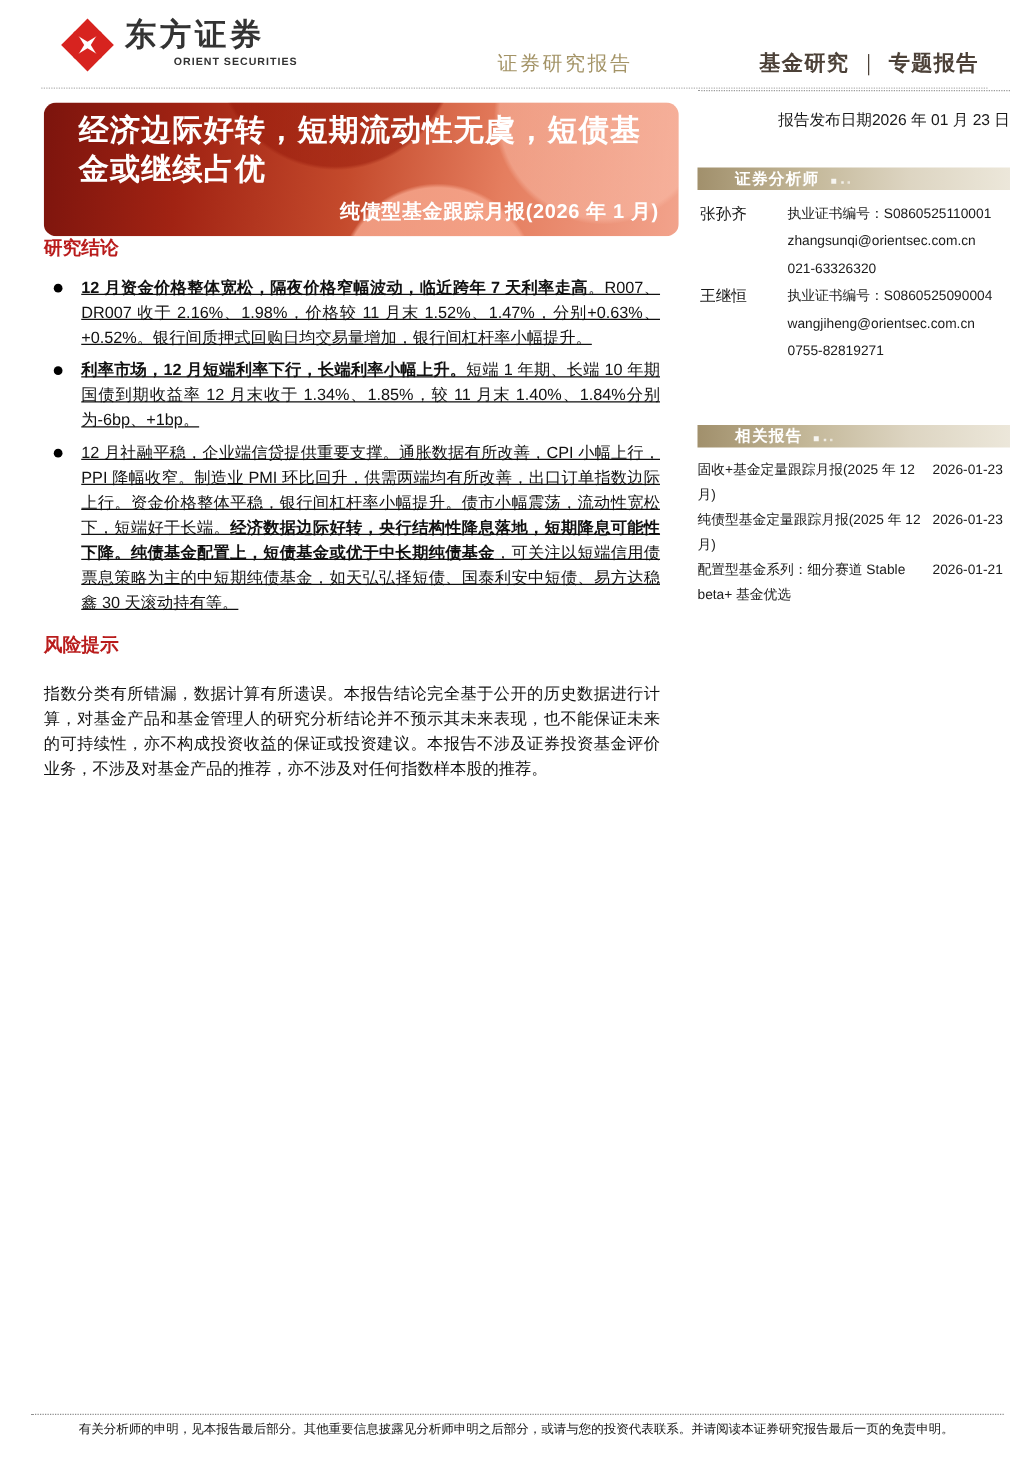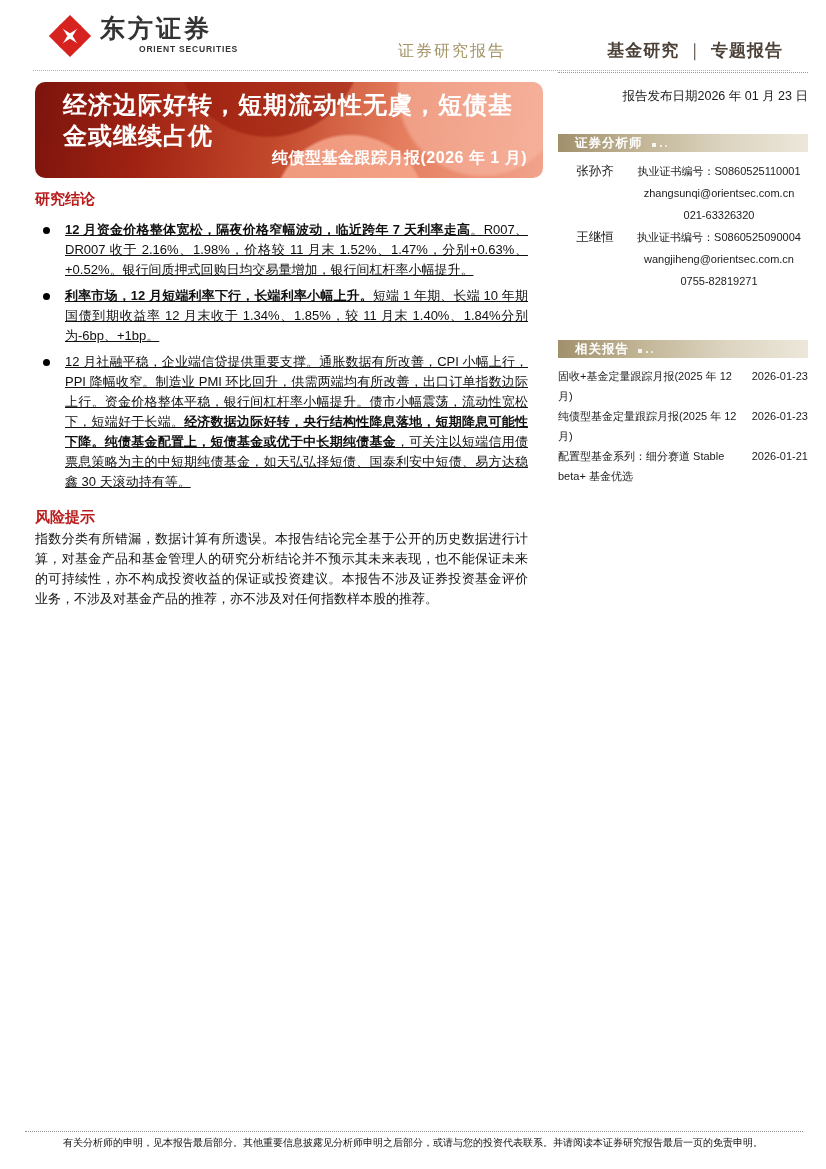--- a/index.html
+++ b/index.html
@@ -24,21 +24,21 @@
     font-size:17px; font-weight:bold; color:var(--header-right,#4c4138); letter-spacing:1px;
   }
   .header-right .divider { font-weight:normal; padding:0 7px; color:var(--header-right,#4c4138); }
   .header-rule {
     position:absolute; top:70px; left:33px; width:757px;
     border-top:1px dotted #b3b3b3;
   }
 
   
   .banner {
-    position:absolute; left:35px; top:82px; width:508px; height:96px;
+    position:absolute; left:35px; top:82px; width:508px; height:107px;
     border-radius:10px; overflow:hidden;
     background:
       radial-gradient(circle at 62% 135%, rgba(246,166,140,.85) 0 22%, rgba(246,166,140,0) 23%),
       radial-gradient(circle at 46% -40%, rgba(150,25,10,.55) 0 30%, rgba(150,25,10,0) 31%),
       radial-gradient(circle at 88% 10%, rgba(250,190,170,.5) 0 18%, rgba(250,190,170,0) 19%),
       linear-gradient(97deg, var(--banner-dark,#7c140d) 0%, #a12313 22%, var(--banner-mid,#c44a2c) 48%, #e57e5f 72%, var(--banner-light,#f2a38c) 100%);
   }
   .banner-title {
     position:absolute; left:28px; right:24px; top:7px;
     font-size:24px; font-weight:bold; color:#fff; letter-spacing:1px; line-height:31px;
@@ -46,21 +46,21 @@
   .banner-subtitle {
     position:absolute; right:16px; bottom:9px;
     font-size:16px; font-weight:bold; color:#fff; letter-spacing:0.5px;
   }
 
   
   .main-col { position:absolute; left:35px; width:493px; }
   #conclusion { top:190px; }
   #risk { top:508px; }
   .section-heading { font-size:15px; font-weight:bold; color:#b91c1c; line-height:18px; margin-bottom:12px;font-family:Liberation Serif, serif; }
-  #risk .section-heading { margin-bottom:3px; }
+  #risk .section-heading { margin-bottom:19px; }
   .bullets { list-style:none;text-decoration:underline; }
   .bullets li {
     position:relative; padding-left:30px; margin-bottom:6px;
     font-size:13px; line-height:20px; text-align:justify; color:#111;
   }
   .bullet-dot {
     position:absolute; left:8px; top:7px; width:7px; height:7px;
     border-radius:50%; background:#000;
   }
   .bold-seg { font-weight:bold; }
@@ -68,35 +68,35 @@
 
   
   .sidebar { position:absolute; left:558px; top:72px; width:250px; }
   .side-rule { border-top:1px dotted #9a9a9a; }
   .date-row {
     display:flex; justify-content:flex-end; margin-top:15px;
     font-size:12.5px; color:#1a1a1a;
   }
   .side-heading {
     position:relative; margin-top:29px; height:18px; line-height:18px;
-    padding-left:17px; font-size:12.5px; font-weight:bold; color:#fff; letter-spacing:1px;
+    padding-left:30px; font-size:12.5px; font-weight:bold; color:#fff; letter-spacing:1px;
     background:linear-gradient(90deg, var(--tan-dark,#a1906c) 0%, #c3b798 35%, #ddd5c2 68%, var(--tan-light,#ece7da) 100%);
   }
   .side-heading::after {
     content:""; display:inline-block; width:4px; height:4px; margin-left:9px;
     background:rgba(255,255,255,.85);
     box-shadow:7px 1px 0 -1px rgba(255,255,255,.75), 12px 1px 0 -1px rgba(255,255,255,.6);
   }
-  .analysts { margin-top:8px;text-align:center; }
+  .analysts { margin-top:8px; }
   .analyst { display:flex; }
   .analyst-name { width:72px; font-size:12.5px; color:#1a1a1a; line-height:22px; padding-left:2px; }
   .analyst-details { flex:1; font-size:11px; color:#1a1a1a; line-height:22px; }
   .side-heading.related { margin-top:48px; }
   .related-list { margin-top:8px; }
-  .related-item { display:flex; justify-content:space-between; font-size:11px; line-height:20px; color:#1a1a1a; }
+  .related-item { display:flex; justify-content:flex-start; font-size:11px; line-height:20px; color:#1a1a1a; }
   .related-title { width:184px; }
   .related-date { white-space:nowrap; padding-left:4px; }
 
   
   .footer-rule { position:absolute; top:1131px; left:25px; width:778px; border-top:1px dotted #8f8f8f; }
   .footer-text {
     position:absolute; top:1136px; left:0; right:0;
     text-align:center; font-size:10px; font-weight:normal; color:#111;
   }
 </style>

